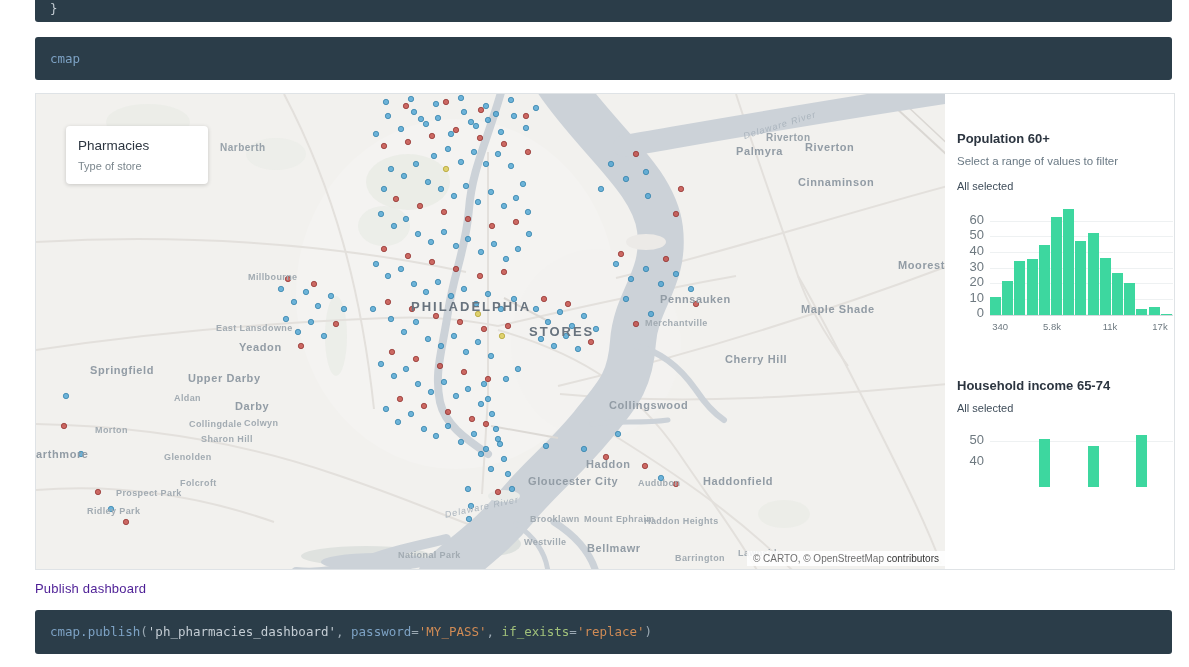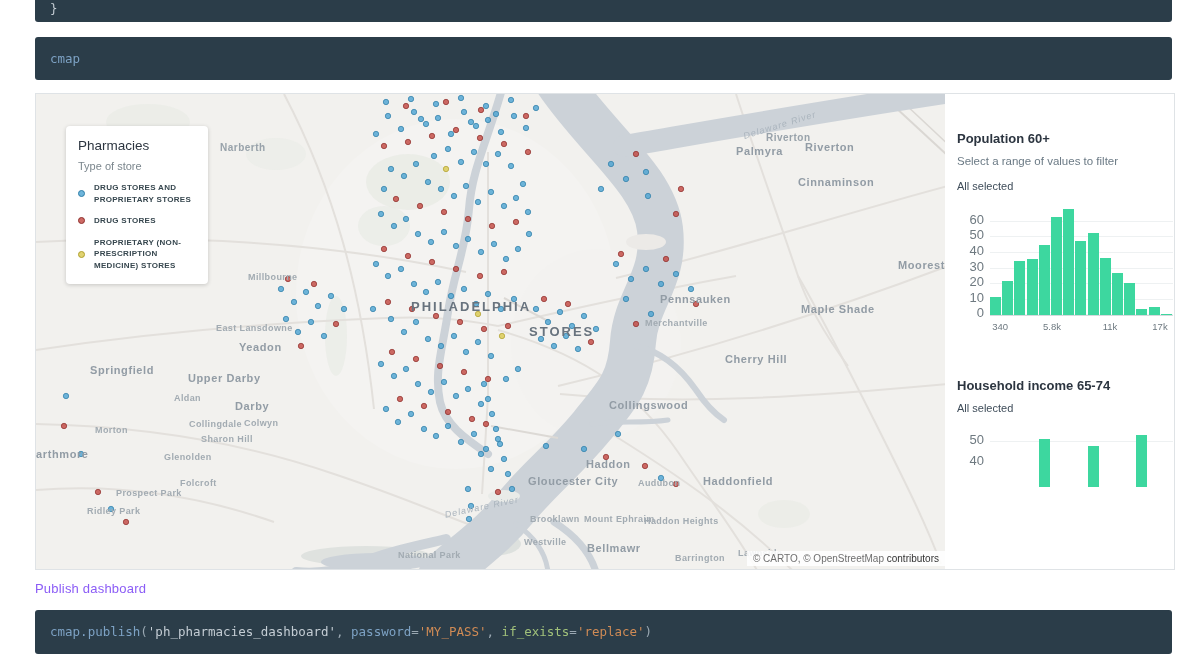--- a/index.html
+++ b/index.html
@@ -6,21 +6,21 @@
   html,body { background:#fff; }
   body { font-family:"Liberation Sans", sans-serif; }
   .page { position:relative; width:1189px; height:667px; overflow:hidden; background:#fff; }
 
   
   .code-cell { position:absolute; left:35px; width:1137px; background:#2b3d49; border-radius:3px;
                font-family:"DejaVu Sans Mono", monospace; font-size:12.5px; cursor:text; }
   .cell-top     { top:0;   height:22px; padding:1px 15px; border-radius:0 0 3px 3px; }
   .cell-cmap    { top:37px; height:43px; padding:14px 15px; }
   .cell-publish { top:610px; height:44px; padding:14px 15px; }
-  .md-label { position:absolute; left:35px; top:581px; font-size:13px; color:#8b5cf6; letter-spacing:.2px; }
+  .md-label { position:absolute; left:35px; top:581px; font-size:13px; color:#4c1d95; letter-spacing:.2px; }
 
   
   .output { position:absolute; left:35px; top:93px; width:1140px; height:477px; background:#fff;
             border:1px solid #dfe3e6; display:flex; overflow:hidden; }
   .map-area { position:relative; width:909px; height:475px; overflow:hidden; background:#f2f1ee; cursor:grab; }
   .map-bg, .points-layer { position:absolute; left:0; top:0; }
   .points-layer { z-index:3; }
 
   
   .mlbl { position:absolute; z-index:4; white-space:nowrap; pointer-events:none; }
@@ -396,34 +396,20 @@
           <div class="mlbl small" style="left: 639px; top: 459px;">Barrington</div>
           <div class="mlbl small" style="left: 702px; top: 454px;">Lawnside</div>
           <div class="mlbl small" style="left: 362px; top: 456px;">National Park</div>
           <div class="mlbl water" style="left: 706px; top: 26px; transform: rotate(-17deg);">Delaware River</div>
           <div class="mlbl water" style="left: 408px; top: 408px; transform: rotate(-12deg);">Delaware River</div>
         </div>
 
       <div class="legend">
         <div class="legend-title">Pharmacies</div>
         <div class="legend-subtitle">Type of store</div>
-        <div id="legend-items">
-            <div class="legend-item">
-              <span class="legend-swatch" style="background: rgba(74, 163, 210, 0.8); border: 1.5px solid rgb(47, 127, 168);"></span>
-              <span class="legend-label">DRUG STORES AND PROPRIETARY STORES</span>
-            </div>
-            <div class="legend-item">
-              <span class="legend-swatch" style="background: rgba(192, 69, 63, 0.8); border: 1.5px solid rgb(143, 47, 44);"></span>
-              <span class="legend-label">DRUG STORES</span>
-            </div>
-            <div class="legend-item">
-              <span class="legend-swatch" style="background: rgba(217, 200, 78, 0.8); border: 1.5px solid rgb(176, 160, 46);"></span>
-              <span class="legend-label">PROPRIETARY (NON-PRESCRIPTION MEDICINE) STORES</span>
-            </div>
-          </div>
       </div>
 
       <div class="attribution"><span class="attr-link">© CARTO, </span><span class="attr-link">© OpenStreetMap</span><span class="attr-dark"> contributors</span></div>
     </div>
 
     <div class="panel">
 
       <div class="widget widget-2">
         <div class="w-title">Population 60+</div>
         <div class="w-desc">Select a range of values to filter</div>

